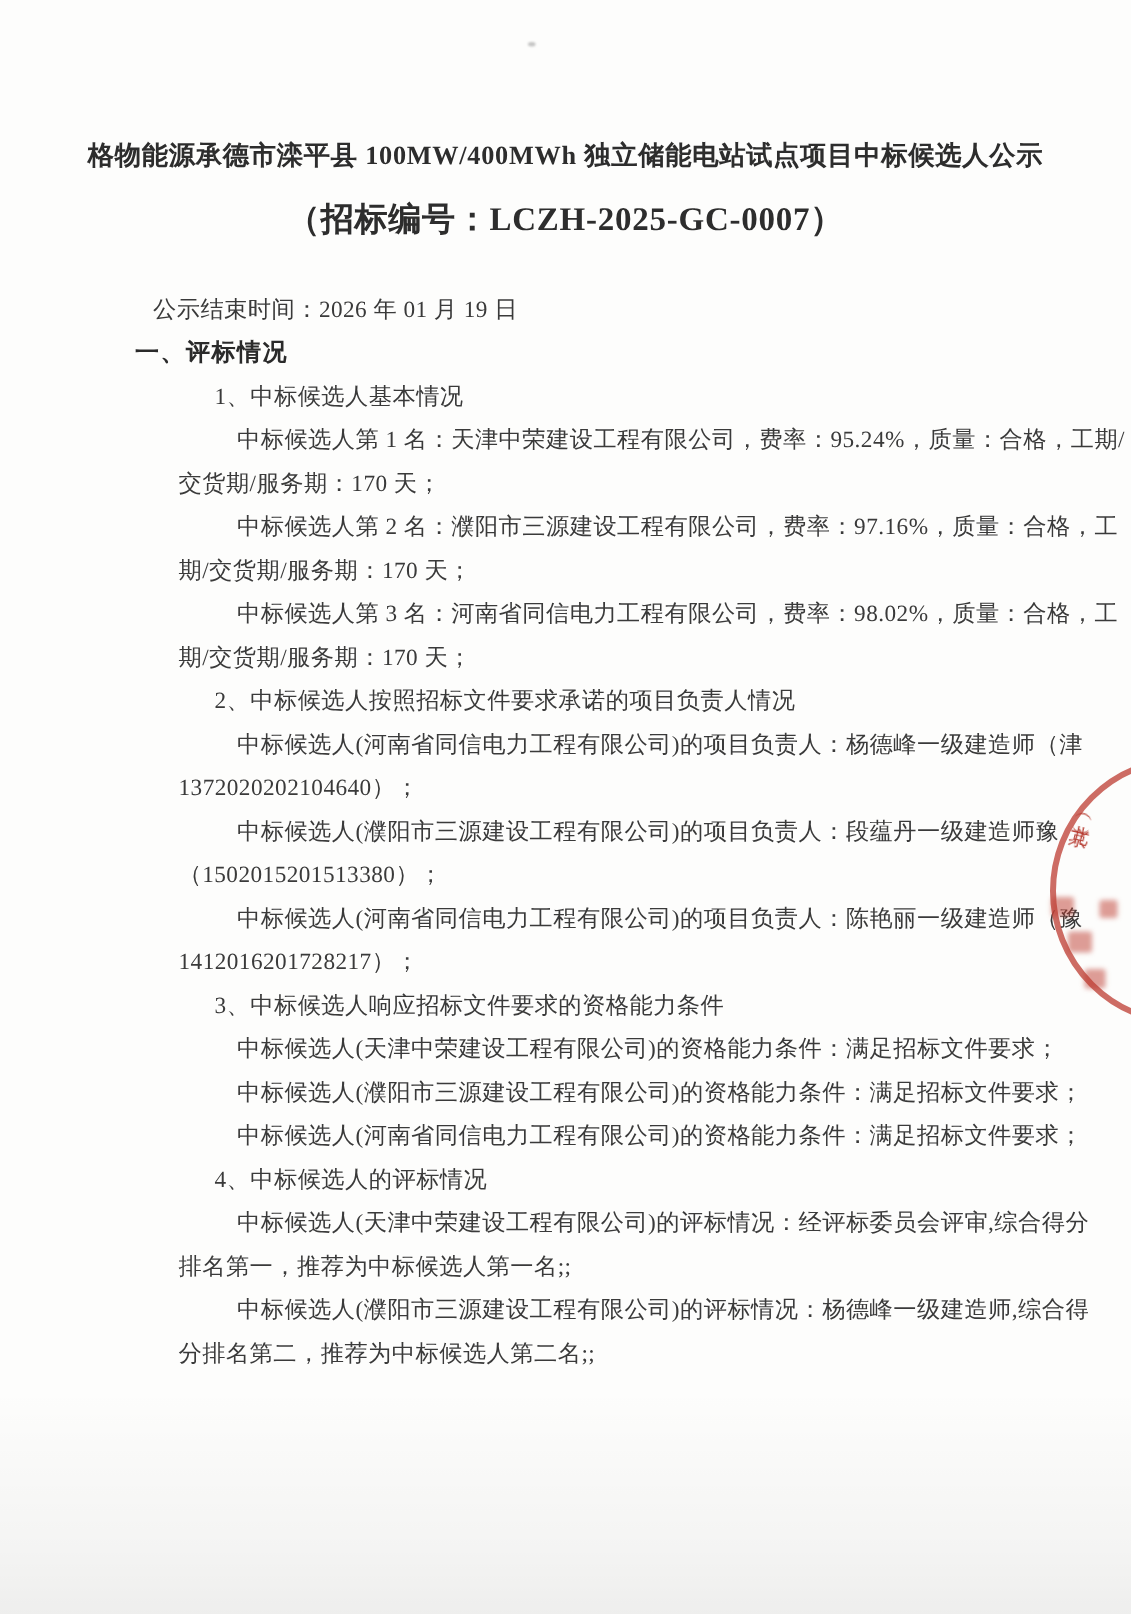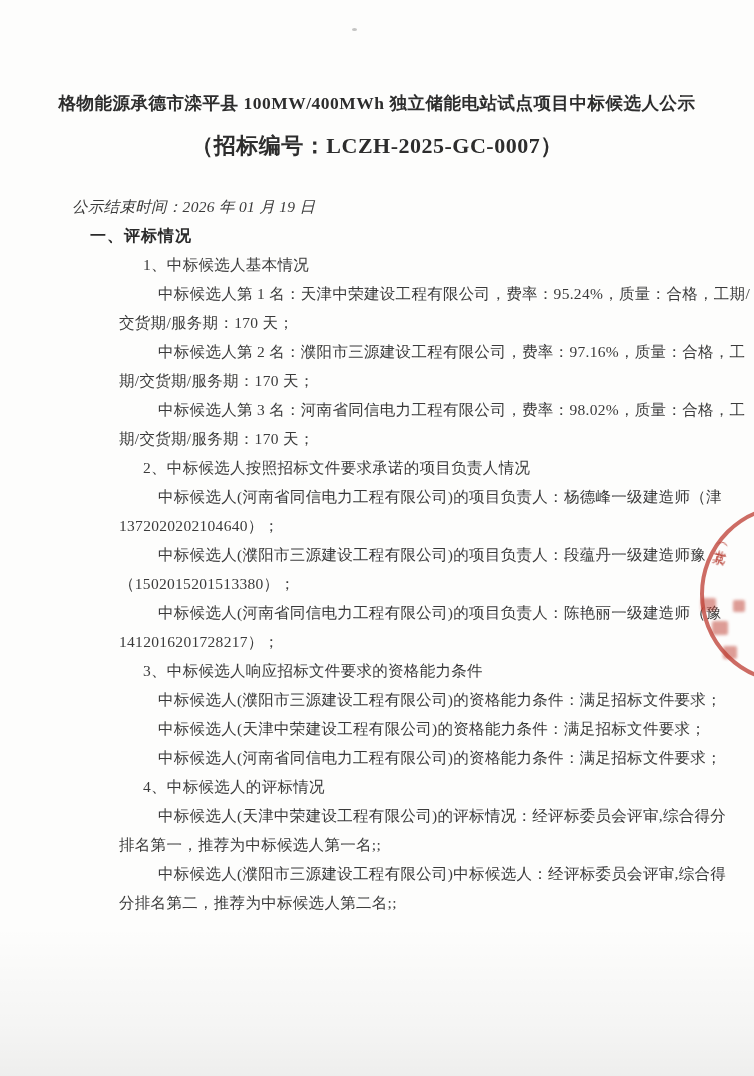--- a/index.html
+++ b/index.html
@@ -31,21 +31,21 @@
   #doc-subtitle{
     margin-top:17px;font-size:22px;font-weight:700;color:#2d2d2d;
     letter-spacing:0.5px;
   }
   
   #lines{position:absolute;top:192px;left:0;width:754px;}
   .line{
     height:29px;line-height:29px;white-space:nowrap;
     font-size:15.5px;color:#3a3a3a;letter-spacing:0.3px;
   }
-  .line.section{padding-left:72px;font-style:italic;}
+  .line.section{padding-left:102px;}
   .line.heading{
     padding-left:90px;font-weight:700;color:#2a2a2a;
     font-family:"Liberation Sans","DejaVu Sans",sans-serif;
     font-size:16px;letter-spacing:1px;
   }
   .line.num{padding-left:143px;}
   .line.para{padding-left:158px;}
   .line.flush{padding-left:119px;}
   
   #seal{
@@ -94,27 +94,27 @@
       <div class="line para">中标候选人第 3 名：河南省同信电力工程有限公司，费率：98.02%，质量：合格，工</div>
       <div class="line flush">期/交货期/服务期：170 天；</div>
       <div class="line num">2、中标候选人按照招标文件要求承诺的项目负责人情况</div>
       <div class="line para">中标候选人(河南省同信电力工程有限公司)的项目负责人：杨德峰一级建造师（津</div>
       <div class="line flush">1372020202104640）；</div>
       <div class="line para">中标候选人(濮阳市三源建设工程有限公司)的项目负责人：段蕴丹一级建造师豫</div>
       <div class="line flush">（1502015201513380）；</div>
       <div class="line para">中标候选人(河南省同信电力工程有限公司)的项目负责人：陈艳丽一级建造师（豫</div>
       <div class="line flush">1412016201728217）；</div>
       <div class="line num">3、中标候选人响应招标文件要求的资格能力条件</div>
+      <div class="line para">中标候选人(天津中荣建设工程有限公司)的资格能力条件：满足招标文件要求；</div>
       <div class="line para">中标候选人(濮阳市三源建设工程有限公司)的资格能力条件：满足招标文件要求；</div>
-      <div class="line para">中标候选人(天津中荣建设工程有限公司)的资格能力条件：满足招标文件要求；</div>
       <div class="line para">中标候选人(河南省同信电力工程有限公司)的资格能力条件：满足招标文件要求；</div>
       <div class="line num">4、中标候选人的评标情况</div>
       <div class="line para">中标候选人(天津中荣建设工程有限公司)的评标情况：经评标委员会评审,综合得分</div>
       <div class="line flush">排名第一，推荐为中标候选人第一名;;</div>
-      <div class="line para">中标候选人(濮阳市三源建设工程有限公司)中标候选人：经评标委员会评审,综合得</div>
+      <div class="line para">中标候选人(濮阳市三源建设工程有限公司)的评标情况：杨德峰一级建造师,综合得</div>
       <div class="line flush">分排名第二，推荐为中标候选人第二名;;</div>
     </div>
 
   <div id="seal"></div>
   <div id="seal-text">（北京）</div>
   <div id="seal-blob-1" class="seal-blob"></div>
   <div id="seal-blob-2" class="seal-blob"></div>
   <div id="seal-blob-3" class="seal-blob"></div>
   <div id="seal-blob-4" class="seal-blob"></div>
 

